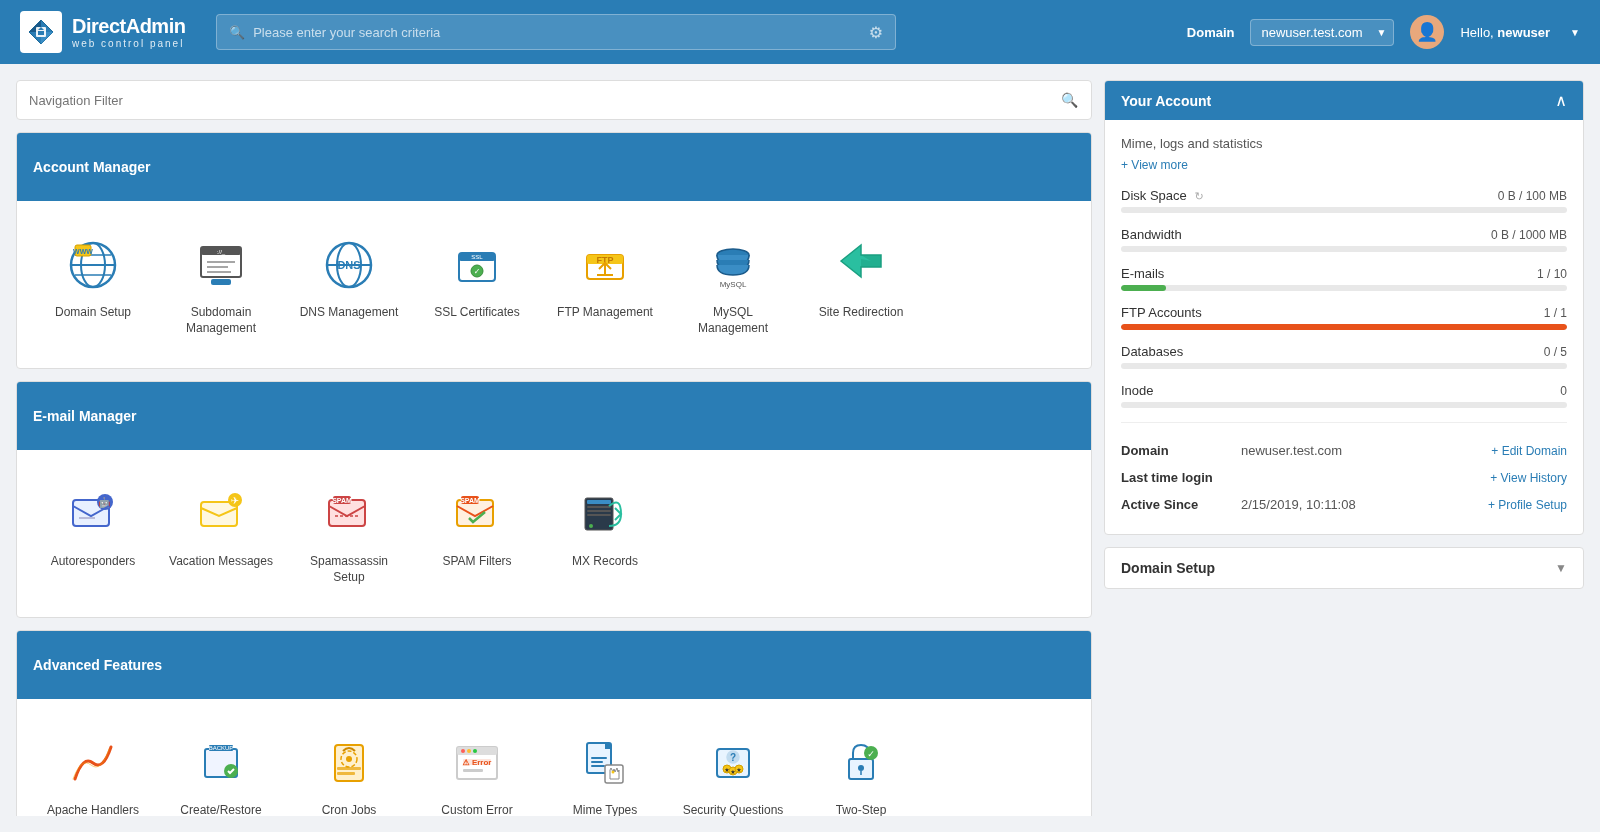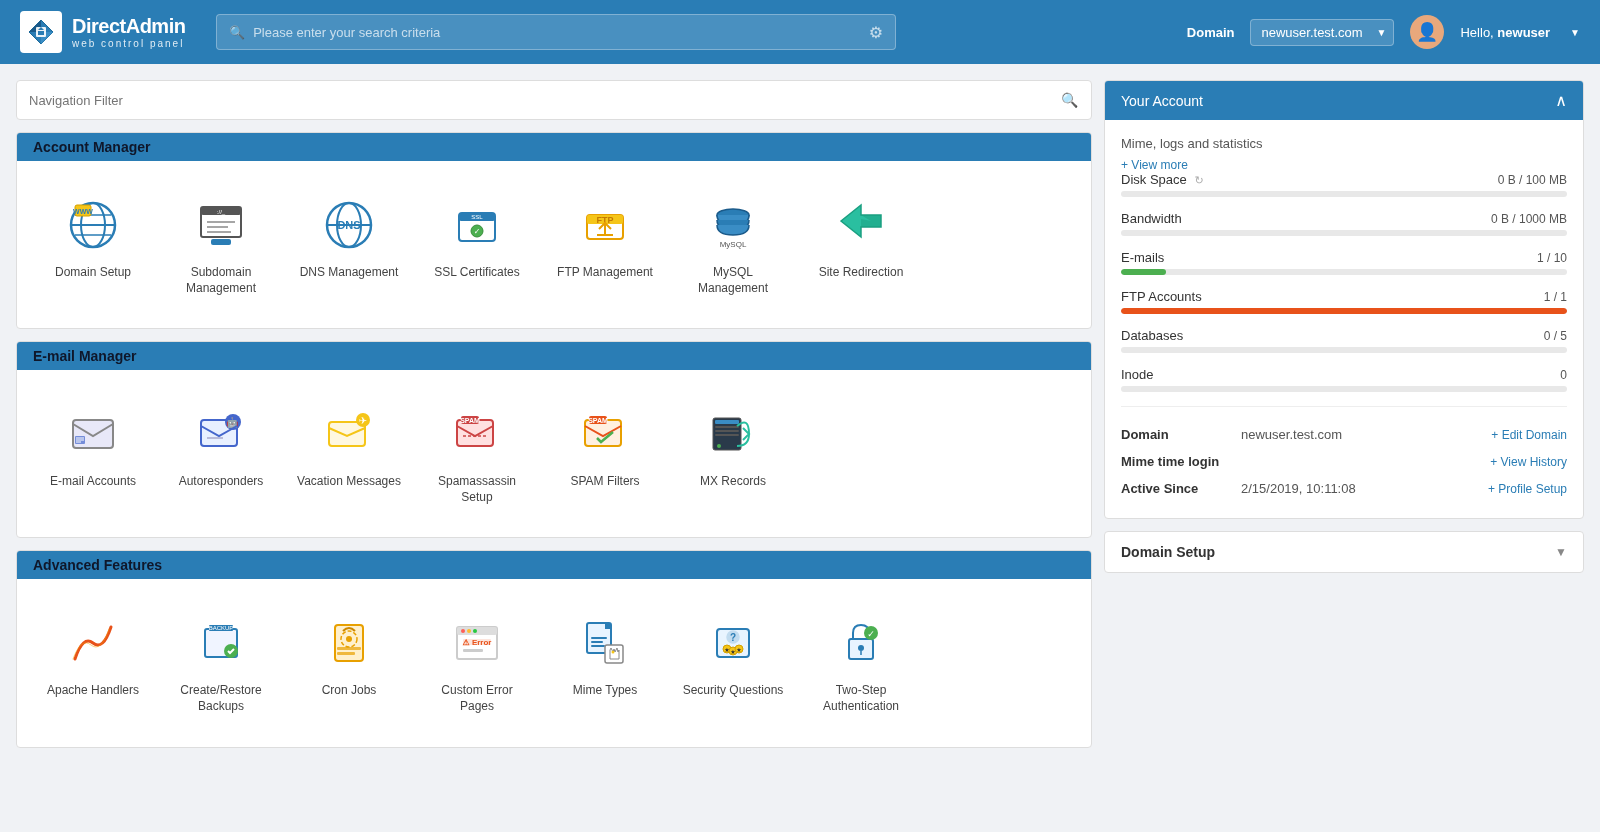--- a/index.html
+++ b/index.html
@@ -120,22 +120,22 @@
     }
     .nav-filter input {
       border: none; outline: none; flex: 1; font-size: 13px; color: #333;
     }
     .nav-filter-icon { color: #aaa; font-size: 14px; }
 
     
     .section { margin-bottom: 12px; background: #fff; border-radius: 4px; overflow: hidden; border: 1px solid #ddd; }
     .section-header {
       background: #2a7db5;
-      color: #0f172a;
-      padding: 6px 16px;
+      color: #ffffff;
+      padding: 26px 16px;
       font-size: 14px;
       font-weight: 600;
     }
     .section-body {
       padding: 20px 16px;
       display: flex;
       flex-wrap: wrap;
       gap: 8px;
     }
 
@@ -172,25 +172,25 @@
       margin-bottom: 12px;
     }
     .account-card-header {
       background: #2a7db5;
       color: #fff;
       padding: 10px 16px;
       display: flex;
       align-items: center;
       justify-content: space-between;
     }
-    .account-card-header .title { font-size: 14px; font-weight: 400; }
+    .account-card-header .title { font-size: 14px; font-weight: 700; }
     .collapse-icon { font-size: 16px; cursor: pointer; color: #fff; }
     .account-card-body { padding: 16px; }
     .usage-subtitle { font-size: 13px; color: #555; margin-bottom: 6px; }
-    .view-more { color: #2a7db5; font-size: 12px; text-decoration: none; cursor: pointer; display: inline-block; }
+    .view-more { color: #2a7db5; font-size: 12px; text-decoration: none; cursor: pointer; display: inline-block; margin-bottom: 16px; }
     
     .stat-row { margin-bottom: 14px; }
     .stat-label-row { display: flex; justify-content: space-between; align-items: center; margin-bottom: 4px; }
     .stat-label { font-size: 13px; color: #333; font-weight: 500; }
     .stat-value { font-size: 12px; color: #555; }
     .progress-bar-bg {
       width: 100%; height: 6px; background: #e8e8e8; border-radius: 3px; overflow: hidden;
     }
     .progress-bar-fill { height: 100%; border-radius: 3px; }
     .fill-blue { background: #2a7db5; }
@@ -383,33 +383,20 @@
 
       </div>
     </div>
 
     <div class="section">
       <div class="section-header">
         <span>E-mail Manager</span>
       </div>
       <div class="section-body">
 
-        <div class="icon-item">
-          <div class="icon-box">
-            <svg viewBox="0 0 56 56" fill="none">
-              <rect x="8" y="14" width="40" height="28" rx="3" fill="#e8e8f8" stroke="#888" stroke-width="2"></rect>
-              <path d="M8 18 L28 30 L48 18" stroke="#888" stroke-width="2" fill="none"></path>
-              <rect x="10" y="30" width="10" height="8" rx="1" fill="#4466cc" opacity="0.7"></rect>
-              <line x1="11" y1="32" x2="19" y2="32" stroke="#fff" stroke-width="1"></line>
-              <line x1="11" y1="34" x2="19" y2="34" stroke="#fff" stroke-width="1"></line>
-              <line x1="11" y1="36" x2="16" y2="36" stroke="#fff" stroke-width="1"></line>
-            </svg>
-          </div>
-          <span class="icon-label">E-mail Accounts</span>
-        </div>
 
         <div class="icon-item">
           <div class="icon-box">
             <svg viewBox="0 0 56 56" fill="none">
               <rect x="8" y="14" width="36" height="26" rx="3" fill="#e8f0ff" stroke="#4466cc" stroke-width="2"></rect>
               <circle cx="40" cy="16" r="8" fill="#4466cc"></circle>
               <text x="40" y="20" text-anchor="middle" font-size="10" fill="#fff">🤖</text>
               <path d="M8 20 L26 30 L44 20" stroke="#4466cc" stroke-width="2" fill="none"></path>
               <line x1="14" y1="32" x2="30" y2="32" stroke="#aac" stroke-width="1.5"></line>
             </svg>
@@ -658,21 +645,21 @@
             </div>
         </div>
 
         <div class="info-section">
           <div class="info-row">
             <span class="info-row-label">Domain</span>
             <span class="info-row-value">newuser.test.com</span>
             <a class="info-row-link">+ Edit Domain</a>
           </div>
           <div class="info-row">
-            <span class="info-row-label">Mime time login</span>
+            <span class="info-row-label">Last time login</span>
             <span class="info-row-value"></span>
             <a class="info-row-link">+ View History</a>
           </div>
           <div class="info-row">
             <span class="info-row-label">Active Since</span>
             <span class="info-row-value">2/15/2019, 10:11:08</span>
             <a class="info-row-link">+ Profile Setup</a>
           </div>
         </div>
 

